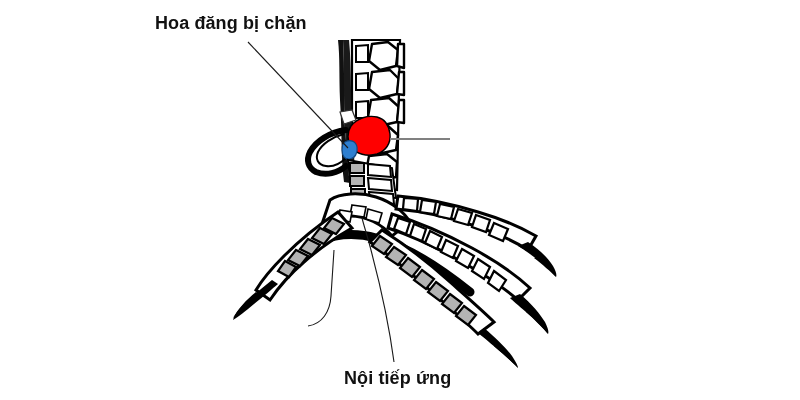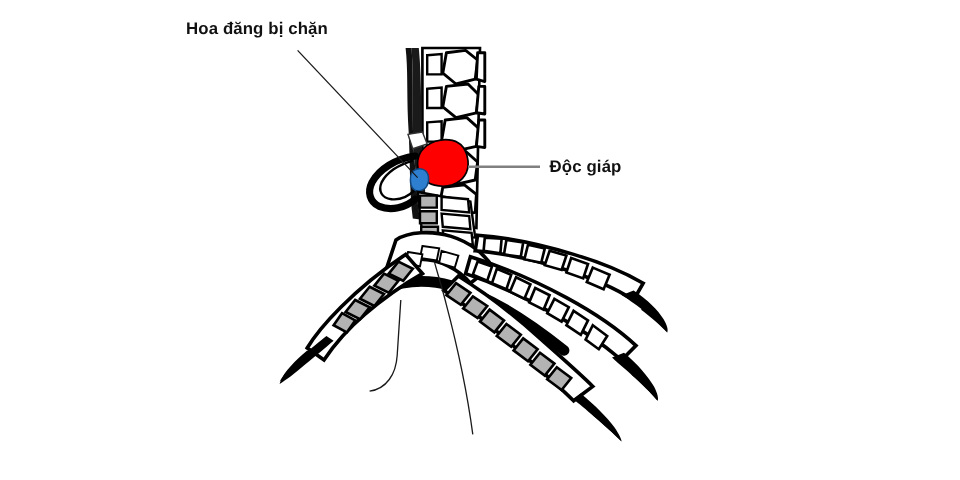--- a/index.html
+++ b/index.html
@@ -23,21 +23,21 @@
     left: 0;
     top: 0;
     width: 800px;
     height: 400px;
     display: block;
   }
   .callout-label {
     position: absolute;
     font-family: "Liberation Sans", sans-serif;
     font-weight: bold;
-    font-size: 14px;
+    font-size: 18px;
     line-height: 20px;
     color: #111111;
     white-space: nowrap;
     letter-spacing: 0.1px;
   }
   #label-hoa-dang-bi-chan { left: 155px; top: 13px; }
   #label-doc-giap        { left: 458px; top: 128px; }
   #label-thoi-hoa-dang   { left: 196px; top: 327px; }
   #label-noi-tiep-ung    { left: 344px; top: 368px; }
 </style>
@@ -199,17 +199,17 @@
       <line x1="450" y1="139" x2="390" y2="139" stroke="#808080" stroke-width="2"></line>
 
       <path d="M308,326 C322,324 330,312 331,296 C332,280 333,264 334,250" fill="none" stroke="#1A1A1A" stroke-width="1.1"></path>
 
       <path d="M394,362 C390,332 382,292 372,254 C368,238 364,226 362,218" fill="none" stroke="#1A1A1A" stroke-width="1.1"></path>
     </g>
   </svg>
 
   <div class="callout-label" id="label-hoa-dang-bi-chan">Hoa đăng bị chặn</div>
 
-  <div class="callout-label" id="label-doc-giap">Độc giáp</div>
-
-
+
+
+  <div class="callout-label" id="label-noi-tiep-ung">Nội tiếp ứng</div>
 
 </div>
 
 </body></html>

